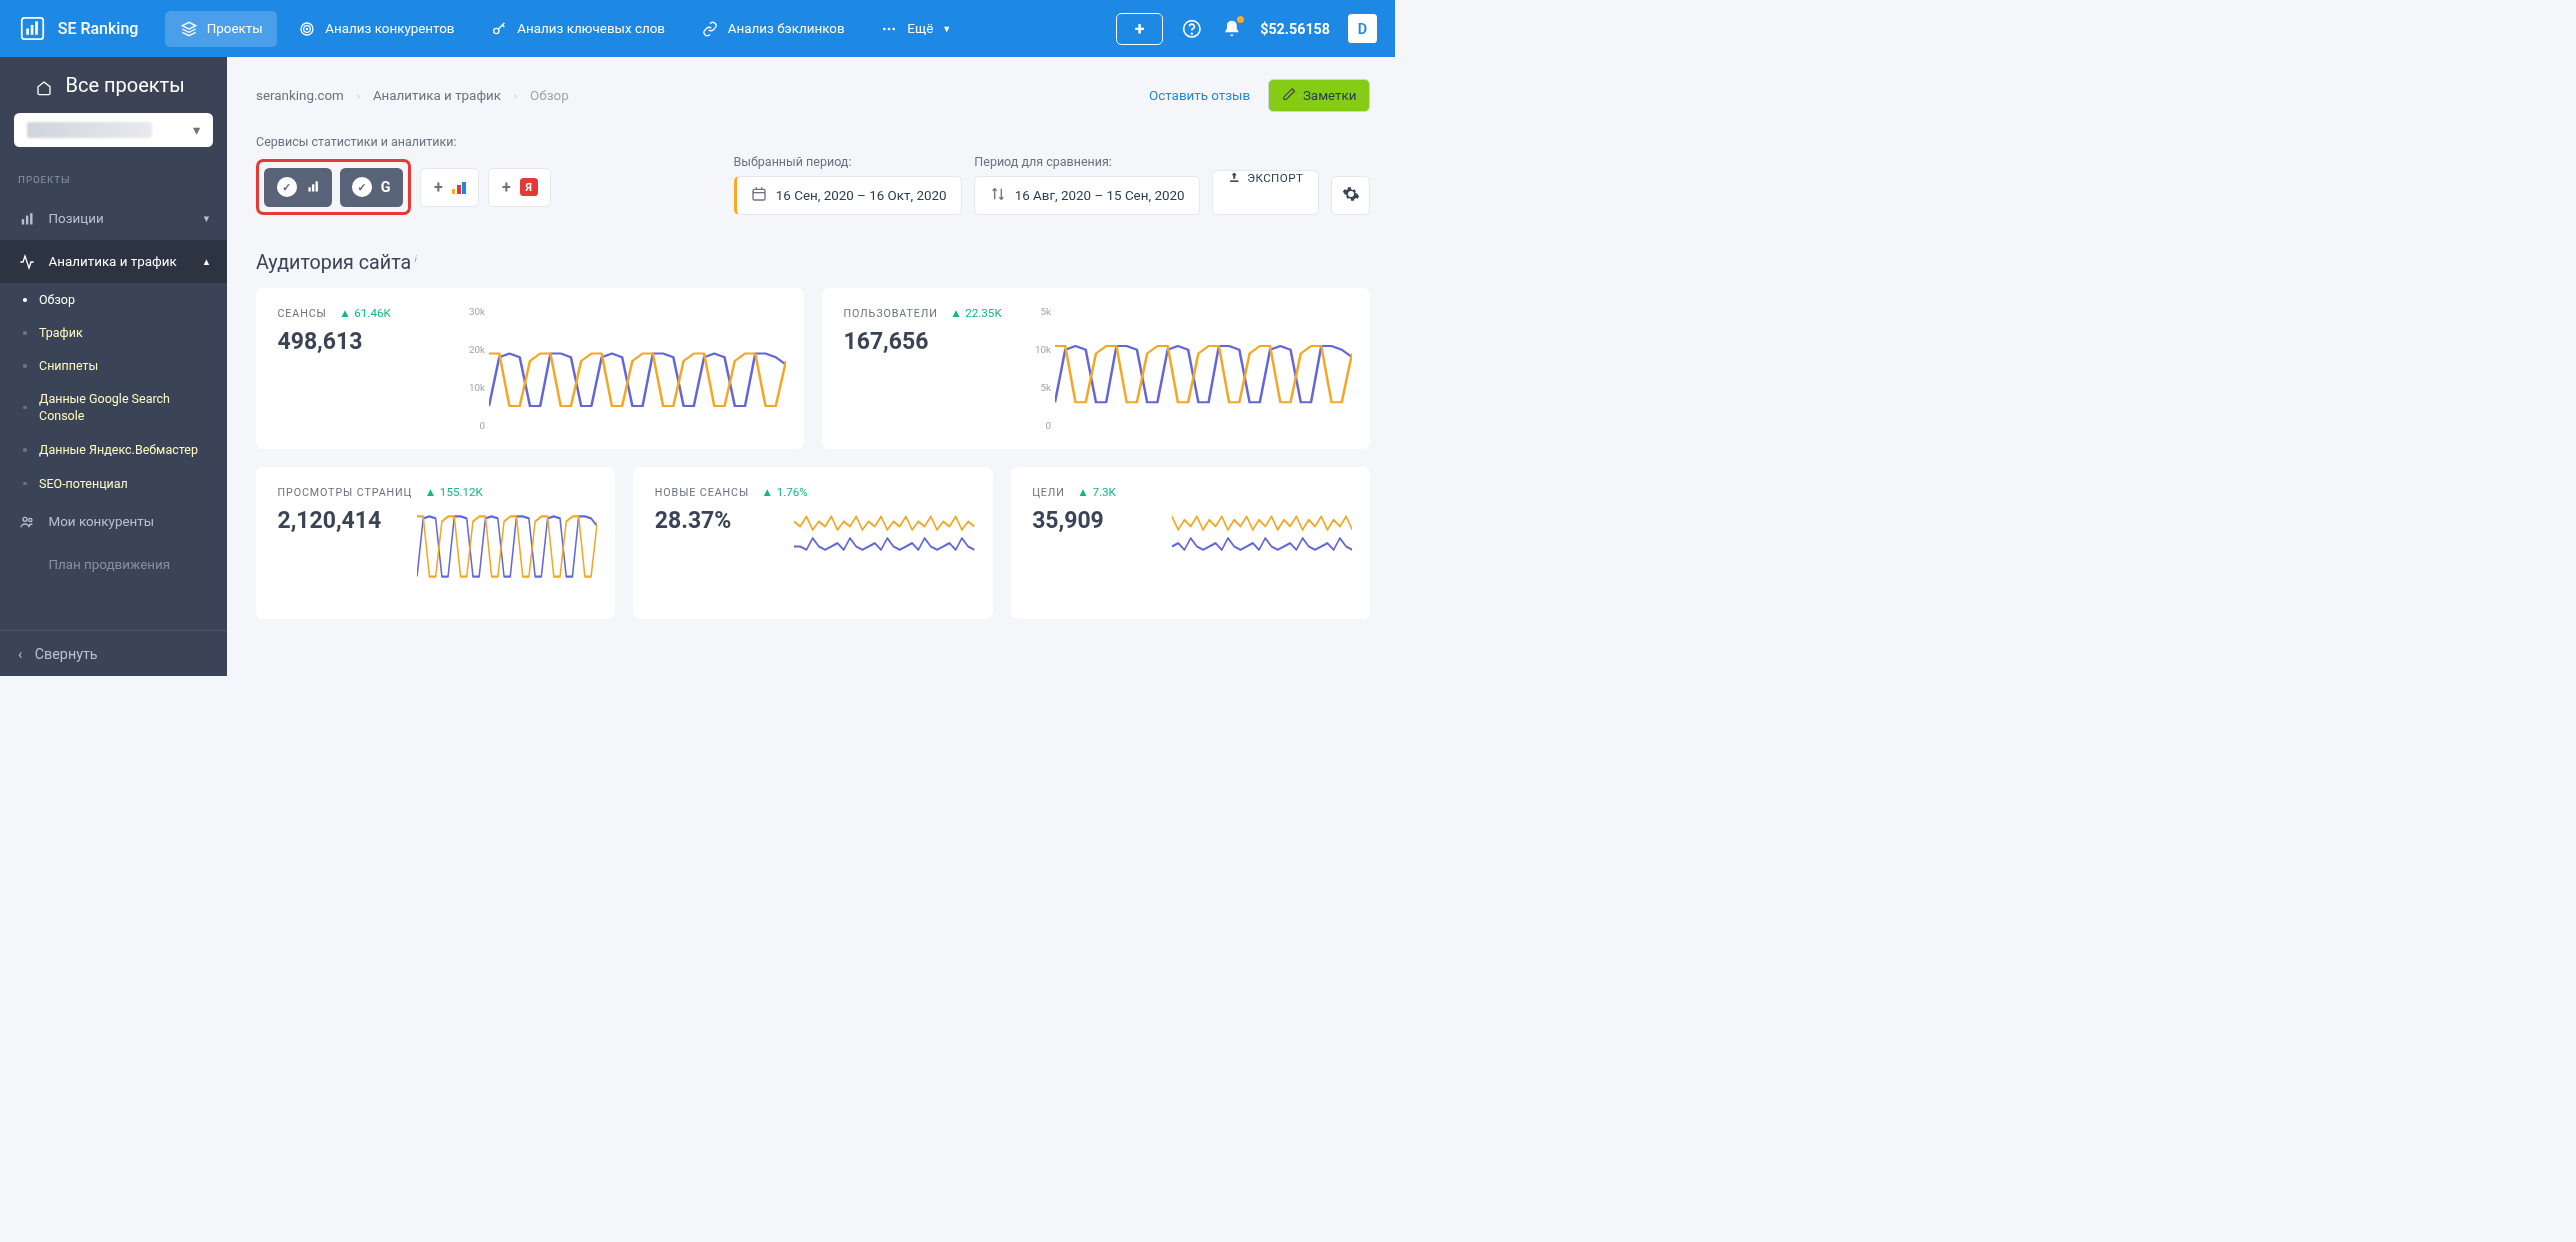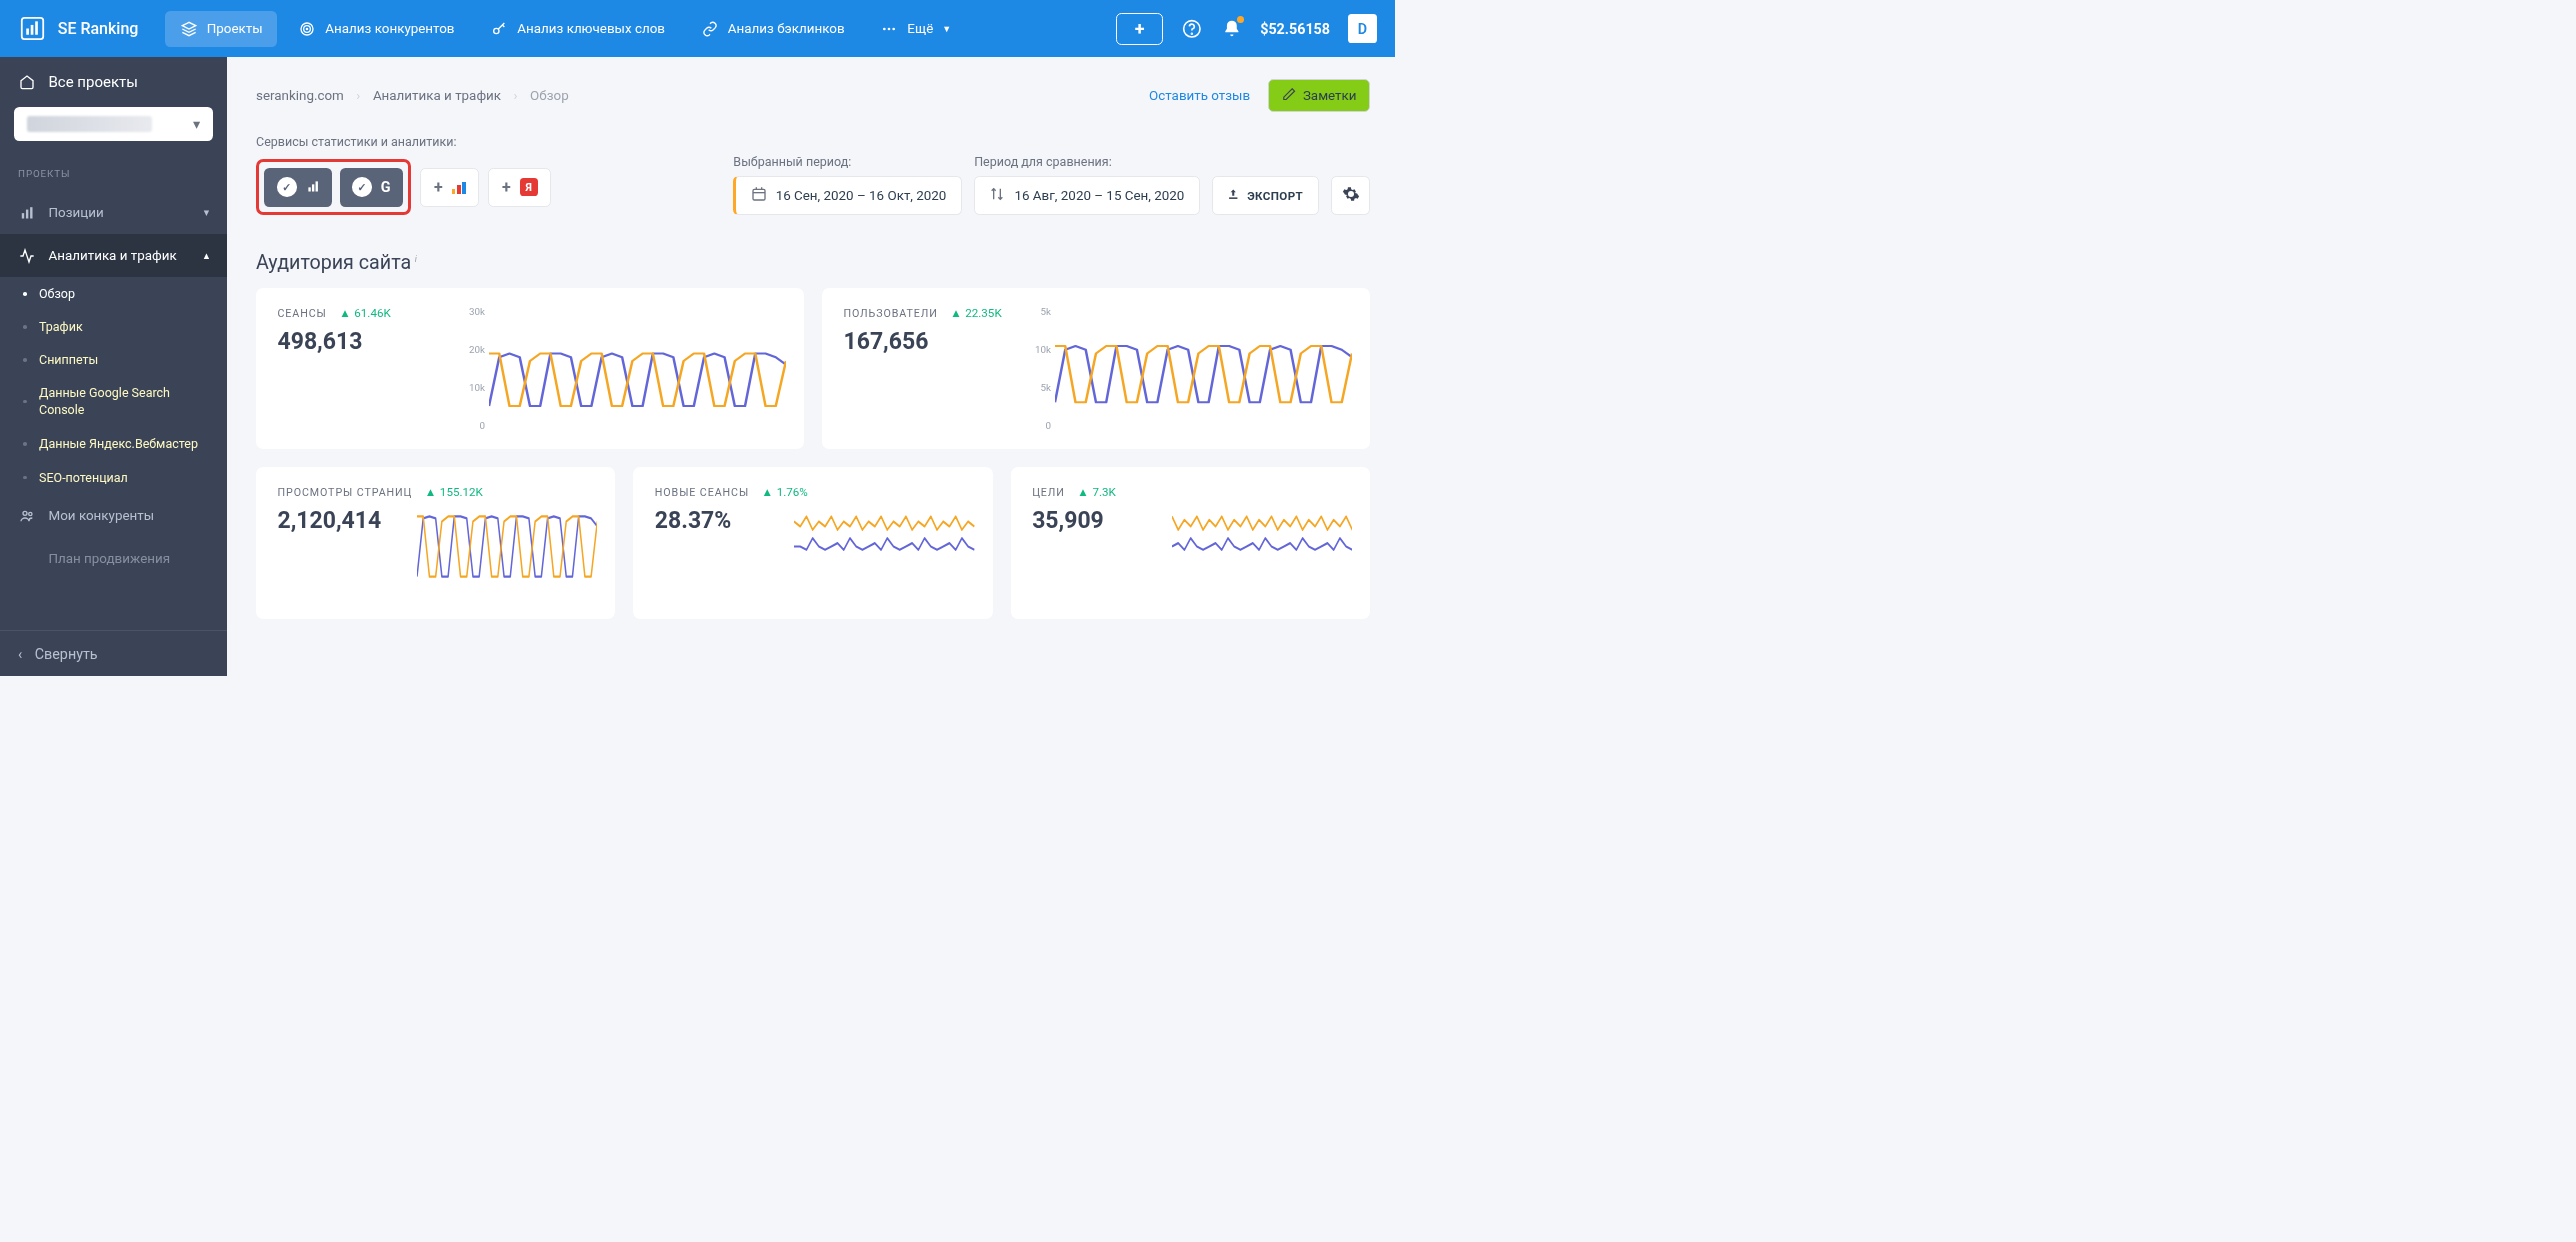--- a/index.html
+++ b/index.html
@@ -13,21 +13,21 @@
 .nav-item.active{background:rgba(255,255,255,0.2)}
 .nav-icon{width:18px;height:18px;display:flex;align-items:center;justify-content:center}
 .topbar-right{margin-left:auto;display:flex;align-items:center;gap:18px}
 .add-btn{width:47px;height:32px;border:1.8px solid #fff;border-radius:5.4px;display:flex;align-items:center;justify-content:center;cursor:pointer;font-size:18px;font-weight:bold}
 .top-icon{width:21.5px;height:21.5px;display:flex;align-items:center;justify-content:center;cursor:pointer;position:relative}
 .badge{position:absolute;top:-1.8px;right:-1.8px;width:7.2px;height:7.2px;background:#ffa726;border-radius:50%}
 .balance{font-size:14.3px;font-weight:700}
 .avatar{width:29px;height:29px;background:#fff;color:#1e88e5;border-radius:3.6px;display:flex;align-items:center;justify-content:center;font-weight:600;cursor:pointer}
 .body{flex:1;display:flex;overflow:hidden}
 .sidebar{width:227px;background:#3a4456;color:#b8c0d0;display:flex;flex-direction:column;overflow-y:auto}
-.sidebar-top{padding:16px 18px;display:flex;align-items:flex-start;gap:12.5px;font-size:15px;color:#fff;cursor:pointer}
+.sidebar-top{padding:16px 35px;display:flex;align-items:flex-end;gap:12.5px;font-size:20px;color:#fff;cursor:pointer}
 .project-select{margin:0 14.3px 14.3px;background:#fff;border-radius:5.4px;padding:9px 12.5px;display:flex;align-items:center;justify-content:space-between;cursor:pointer;color:#999}
 .project-blur{width:125px;height:16px;background:linear-gradient(90deg,#d0d4dc,#e8eaef);border-radius:2.7px;filter:blur(0.9px)}
 .sidebar-section{padding:12.5px 18px;font-size:9.8px;letter-spacing:0.9px;color:#8a94a8;text-transform:uppercase}
 .sidebar-item{padding:12.5px 18px;display:flex;align-items:center;gap:12.5px;cursor:pointer;position:relative;font-size:13.4px}
 .sidebar-item.active{background:#2c3442;color:#fff}
 .sidebar-item-icon{width:18px;height:18px;display:flex;align-items:center;justify-content:center}
 .chevron{margin-left:auto;font-size:10.7px}
 .sub-item{padding:9px 18px 9px 39px;font-size:12.5px;display:flex;align-items:center;gap:10.7px;cursor:pointer;color:#fef9c3}
 .sub-item.active{color:#fff}
 .sub-item::before{content:'';width:3.6px;height:3.6px;background:#6a7488;border-radius:50%;position:absolute;left:23px}
@@ -50,21 +50,21 @@
 .chip{height:39px;border-radius:5.4px;display:flex;align-items:center;gap:9px;padding:0 12.5px;cursor:pointer}
 .chip.dark{background:#5a6478;color:#fff}
 .chip.light{background:#fff;border:0.9px solid #e5e7eb}
 .chip-check{width:19.7px;height:19.7px;background:#fff;border-radius:50%;display:flex;align-items:center;justify-content:center;color:#5a6478;font-size:10.7px;font-weight:bold}
 .chip-plus{font-size:16px;color:#6b7280;font-weight:bold}
 .periods{display:flex;gap:12.5px;align-items:flex-end}
 .period-col{display:flex;flex-direction:column;gap:7.2px}
 .period-label{font-size:12.5px;color:#6b7280}
 .period-box{height:39px;background:#fff;border:0.9px solid #e5e7eb;border-radius:5.4px;padding:0 14.3px;display:flex;align-items:center;gap:9px;cursor:pointer;font-size:13.4px}
 .period-box.primary{border-left:3.6px solid #ffa726}
-.export-btn{height:39px;background:#fff;border:0.9px solid #e5e7eb;border-radius:5.4px;padding:0 14.3px;display:flex;align-items:center;gap:7.2px;cursor:pointer;font-size:11.6px;font-weight:700;letter-spacing:0.4px}
+.export-btn{height:45px;background:#fff;border:0.9px solid #e5e7eb;border-radius:5.4px;padding:0 14.3px;display:flex;gap:7.2px;cursor:pointer;font-size:11.6px;font-weight:400;letter-spacing:0.4px}
 .settings-btn{height:39px;width:39px;background:#fff;border:0.9px solid #e5e7eb;border-radius:5.4px;display:flex;align-items:center;justify-content:center;cursor:pointer}
 .section-title{padding:18px 25px 14.3px;font-size:19.7px;color:#3a4456;position:relative}
 .section-title sup{font-size:9px;font-style:italic;color:#9ca3af;margin-left:3.6px}
 .cards{padding:0 25px;display:flex;gap:18px;margin-bottom:18px}
 .card{background:#fff;border-radius:7.2px;padding:18px 21.5px;flex:1;min-height:161px;position:relative}
 .card-header{display:flex;align-items:center;gap:12.5px;margin-bottom:7.2px}
 .card-label{font-size:10.7px;letter-spacing:0.9px;color:#6b7280;text-transform:uppercase}
 .card-delta{font-size:11.6px;color:#10b981;display:flex;align-items:center;gap:3.6px}
 .card-value{font-size:23px;font-weight:700;color:#3a4456}
 .mini-chart{position:absolute;right:18px;top:18px;bottom:18px;left:233px}

